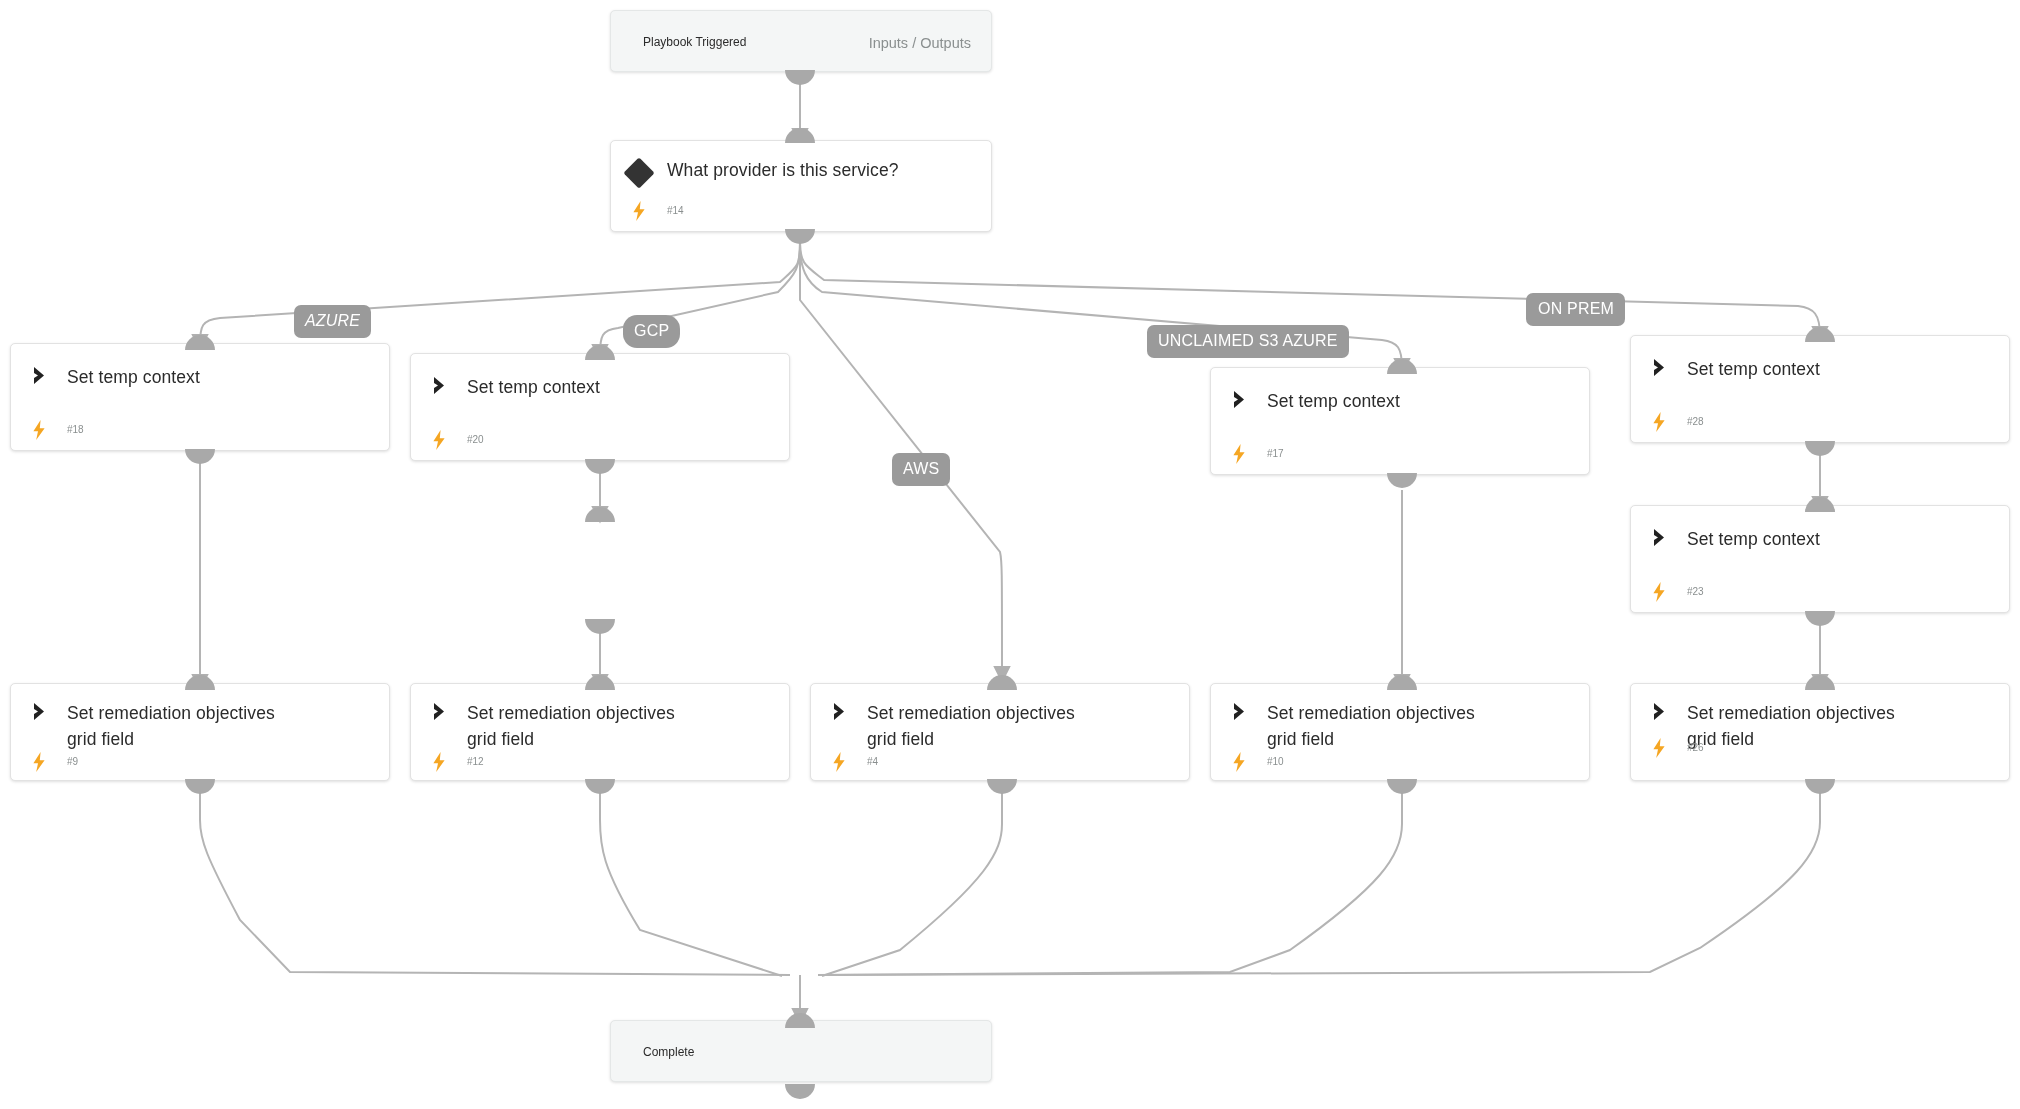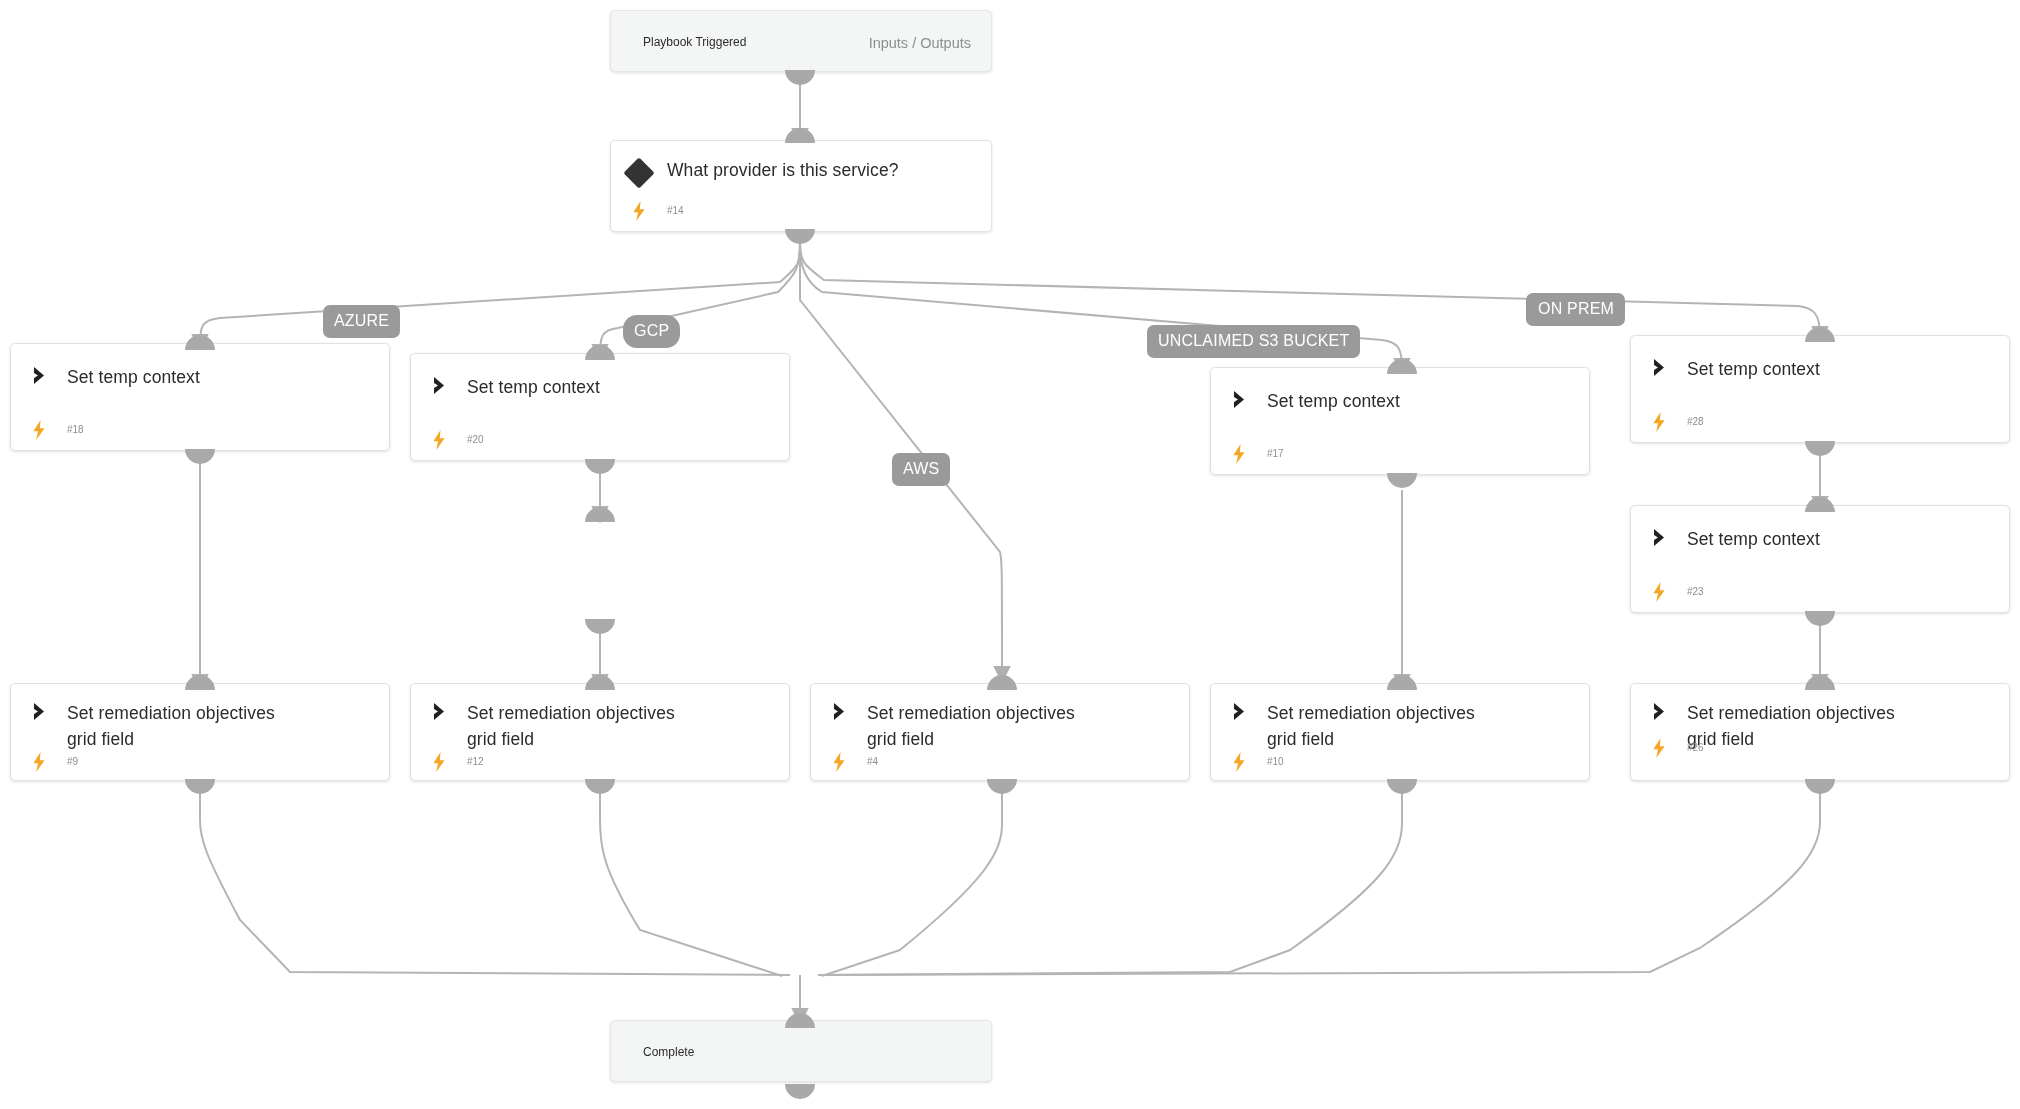--- a/index.html
+++ b/index.html
@@ -418,23 +418,23 @@
       <span class="id-text">#26</span>
     </div>
   </div>
 
   <div class="node terminal" style="left:610px; top:1020px; width:382px; height:62px;">
     <div style="position:absolute; left:32px; top:18px;">
       <span class="terminal-title">Complete</span>
     </div>
   </div>
 
-  <div class="pill" style="left:323px; top:305px;">AZURE</div>
+  <div class="pill" style="left:294px; top:305px;font-style:italic;">AZURE</div>
 
   <div class="pill" style="left:623px; top:315px;border-radius:14px;">GCP</div>
 
   <div class="pill" style="left:892px; top:453px;">AWS</div>
 
-  <div class="pill" style="left:1147px; top:325px;">UNCLAIMED S3 BUCKET</div>
+  <div class="pill" style="left:1147px; top:325px;">UNCLAIMED S3 AZURE</div>
 
   <div class="pill" style="left:1526px; top:293px;padding-left:12px;">ON PREM</div>
 
 </div>
 
 </body></html>

